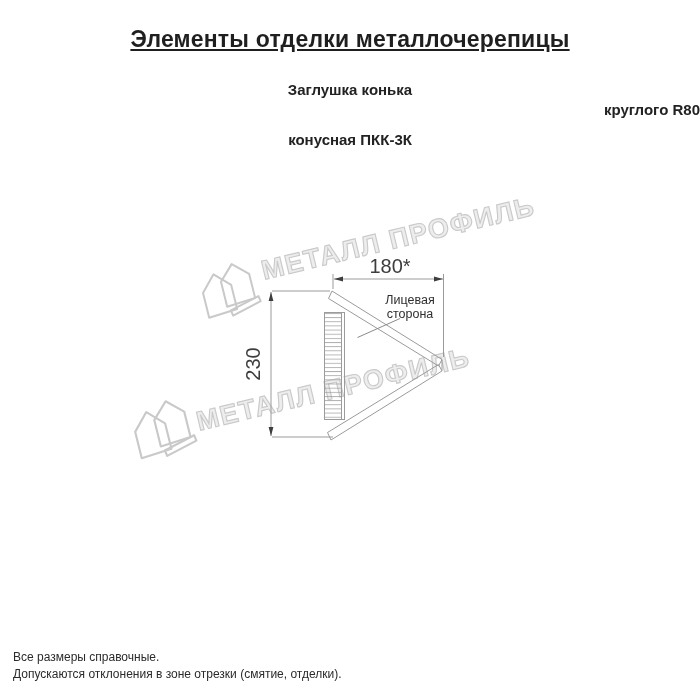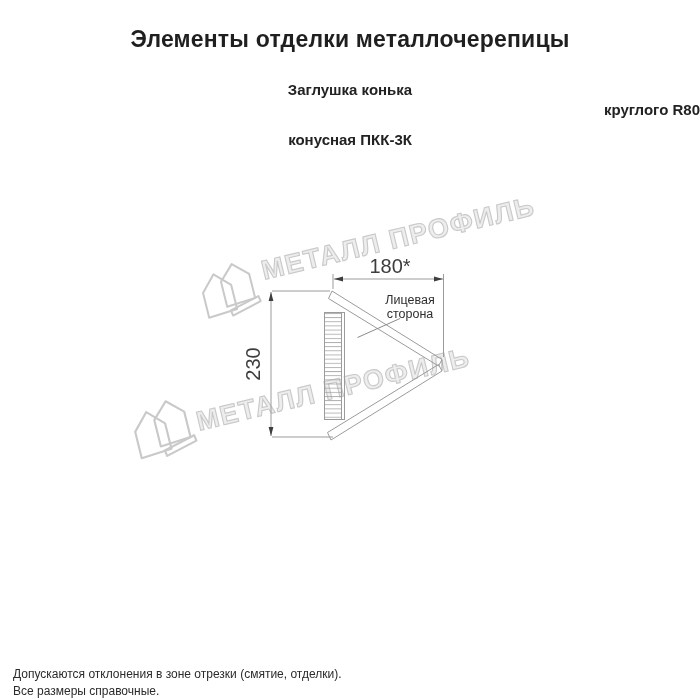--- a/index.html
+++ b/index.html
@@ -3,33 +3,33 @@
 <meta charset="utf-8">
 <style>
   html,body{margin:0;padding:0;}
   body{
     width:700px;height:700px;position:relative;background:#ffffff;
     font-family:"Liberation Sans",sans-serif;overflow:hidden;
   }
   .abs{position:absolute;}
   .page-title{
     left:0;top:26px;width:700px;text-align:center;
-    font-size:23px;font-weight:700;color:#1f1f1f;letter-spacing:0.2px;
+    font-size:23px;font-weight:700;color:#1f1f1f;letter-spacing:0.2px;text-decoration:underline;
   }
   .subtitle{
     left:0;width:700px;text-align:center;
     font-size:15px;font-weight:700;color:#222222;
   }
   .sub1{top:81px;}
   .sub2{top:101px;text-align:right;}
   .sub3{top:131px;text-align:center;}
   .footer-line{
     left:13px;font-size:12px;color:#2b2b2b;white-space:nowrap;
   }
-  .fl1{top:684px;}
+  .fl1{top:650px;}
   .fl2{top:667px;}
   .wm-text{
     font-size:27px;font-weight:700;letter-spacing:1.5px;white-space:nowrap;
     color:#ededed;-webkit-text-stroke:1.1px #c9c9c9;
     transform:rotate(-13.5deg);transform-origin:0 50%;
     user-select:none;pointer-events:none;
   }
   .wm-logo{transform:rotate(-14deg);transform-origin:50% 50%;}
   #drawing-svg{left:0;top:0;}
 </style>

